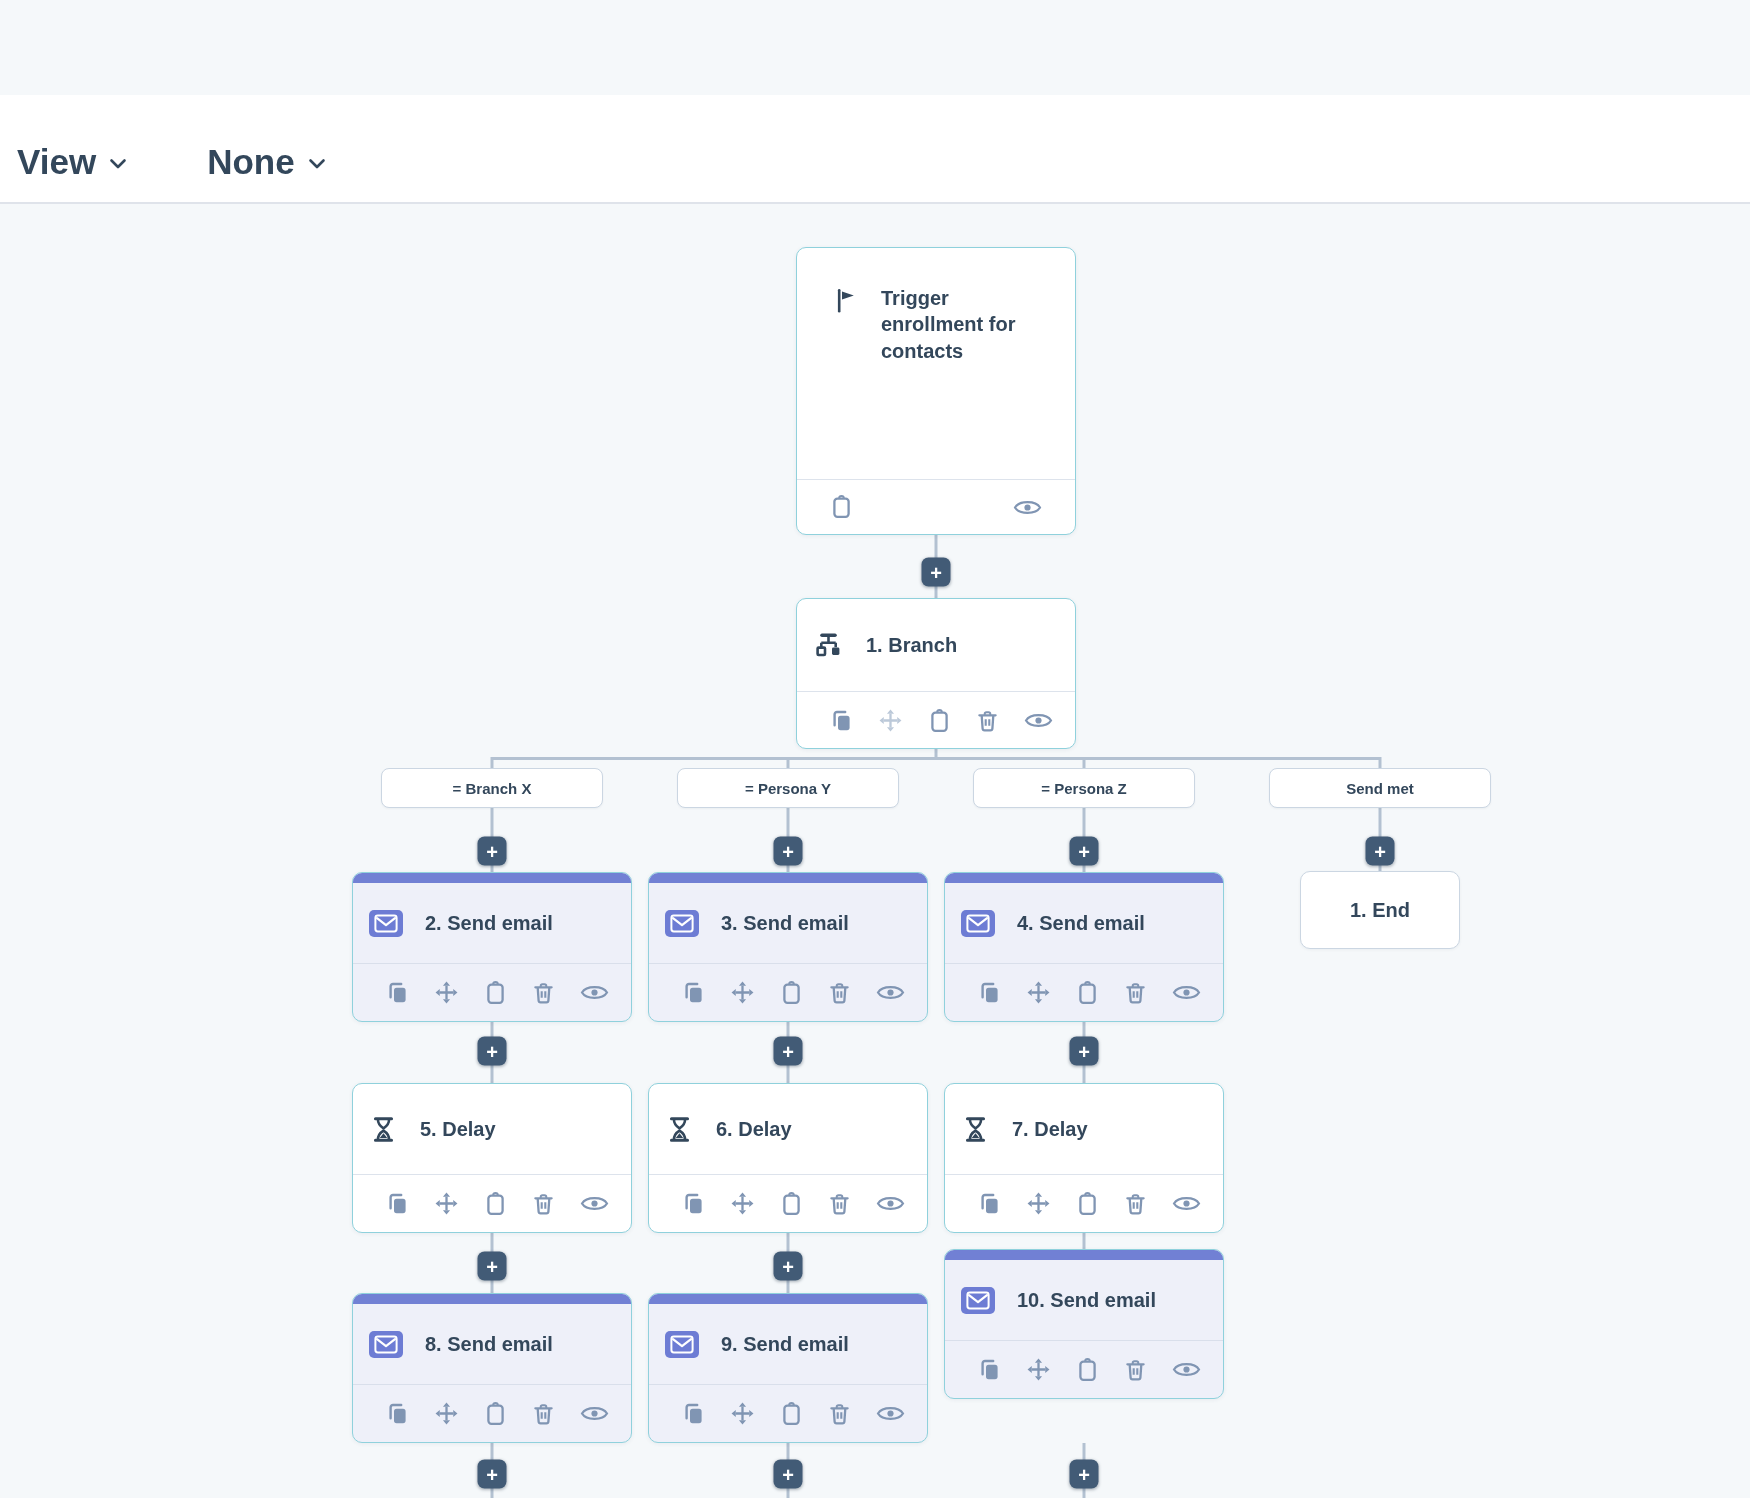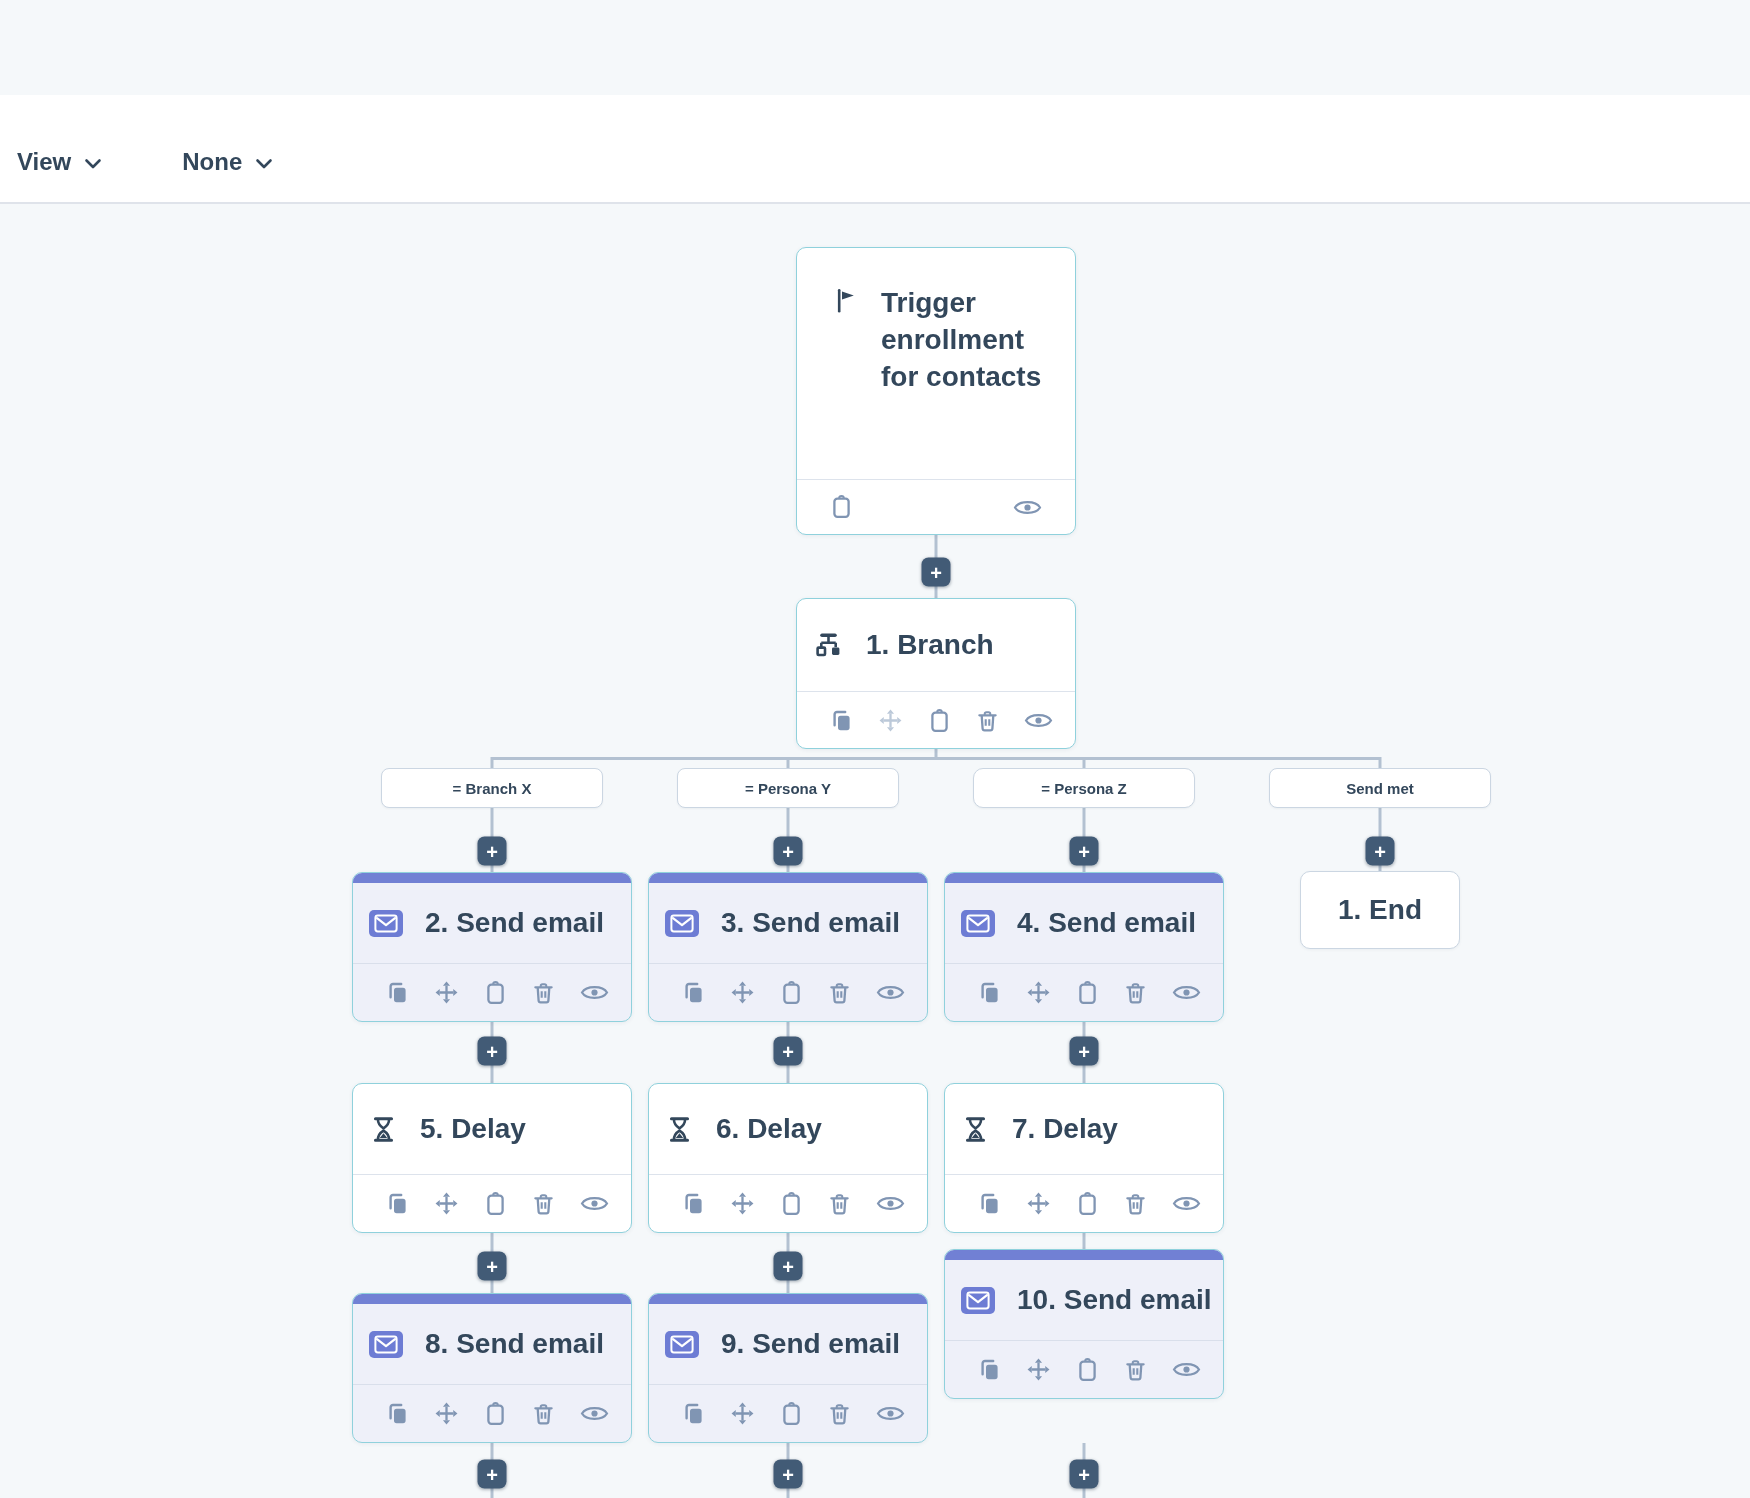--- a/index.html
+++ b/index.html
@@ -26,35 +26,35 @@
   .topbar{position:absolute;left:0;top:0;width:100%;height:95px;background:var(--header-bg);
     display:flex;align-items:center;justify-content:center;gap:26px;}
   .topbar .title{color:#fff;font-size:31px;font-weight:700;letter-spacing:.3px;margin:0;}
   .edit-btn{background:none;border:none;padding:0;cursor:pointer;display:flex;align-items:center;}
   .edit-btn svg{width:32px;height:32px;}
 
   
   .menubar{position:absolute;left:0;top:95px;width:100%;height:109px;background:#fff;
     border-bottom:2px solid #dfe3ea;display:flex;align-items:center;padding-left:17px;gap:78px;}
   .menu-item{display:flex;align-items:center;gap:11px;background:none;border:none;cursor:pointer;
-    font-family:inherit;font-size:24px;font-weight:700;color:var(--text-dark);padding:0;margin-top:27px;}
+    font-family:inherit;font-size:35px;font-weight:700;color:var(--text-dark);padding:0;margin-top:27px;}
   .menu-item svg{width:22px;height:22px;color:var(--text-dark);margin-top:4px;}
 
   
   .canvas{position:absolute;left:0;top:206px;width:1750px;height:1292px;background:var(--canvas-bg);}
   .vline{position:absolute;width:3px;background:var(--line);transform:translateX(-50%);}
   .hline{position:absolute;height:3px;background:var(--line);}
   .plus{position:absolute;width:29px;height:29px;border-radius:7px;background:var(--plus-bg);
     color:#fff;border:none;cursor:pointer;font-size:20px;font-weight:700;line-height:1;
     display:flex;align-items:center;justify-content:center;transform:translate(-50%,-50%);
     box-shadow:0 1px 3px rgba(45,62,80,.35);padding:0;font-family:inherit;}
 
   .card{position:absolute;background:#fff;border:1.5px solid var(--teal-border);border-radius:10px;
     overflow:hidden;box-shadow:0 1px 4px rgba(45,62,80,.07);cursor:pointer;}
-  .card-title{font-size:28px;font-weight:700;color:var(--text-dark);}
+  .card-title{font-size:20px;font-weight:700;color:var(--text-dark);}
 
   
   .trigger{left:796px;top:41px;width:280px;height:288px;}
   .trigger-head{display:flex;align-items:flex-start;gap:21px;padding:37px 0 0 36px;}
   .trigger-head svg{width:27px;height:27px;color:var(--text-dark);flex:none;margin-top:2px;}
   .trigger-head .card-title{width:170px;line-height:1.32;}
   .simple-footer{position:absolute;left:0;bottom:0;width:100%;height:55px;border-top:1.5px solid var(--divider);
     display:flex;align-items:center;justify-content:space-between;padding:0 33px;}
 
   
@@ -245,21 +245,21 @@
         <button class="fbtn eye">
             <svg class="ic eyeic">
               <use href="#i-eye"></use>
             </svg>
           </button>
       </div>
     </div>
 
     <div class="pill" style="left:492px;">= Branch X</div>
     <div class="pill" style="left:788px;">= Persona Y</div>
-    <div class="pill" style="left:1084px;border-radius:10px;">= Persona Z</div>
+    <div class="pill" style="left:1084px;">= Persona Z</div>
     <div class="pill" style="left:1380px;">Send met</div>
 
     <button class="plus" style="left:492px;top:645px;">+</button>
     <button class="plus" style="left:788px;top:645px;">+</button>
     <button class="plus" style="left:1084px;top:645px;">+</button>
     <button class="plus" style="left:1380px;top:645px;">+</button>
 
     <div class="card action email" style="left:352px;top:666px;">
       <div class="strip"></div>
       <div class="node-head">

